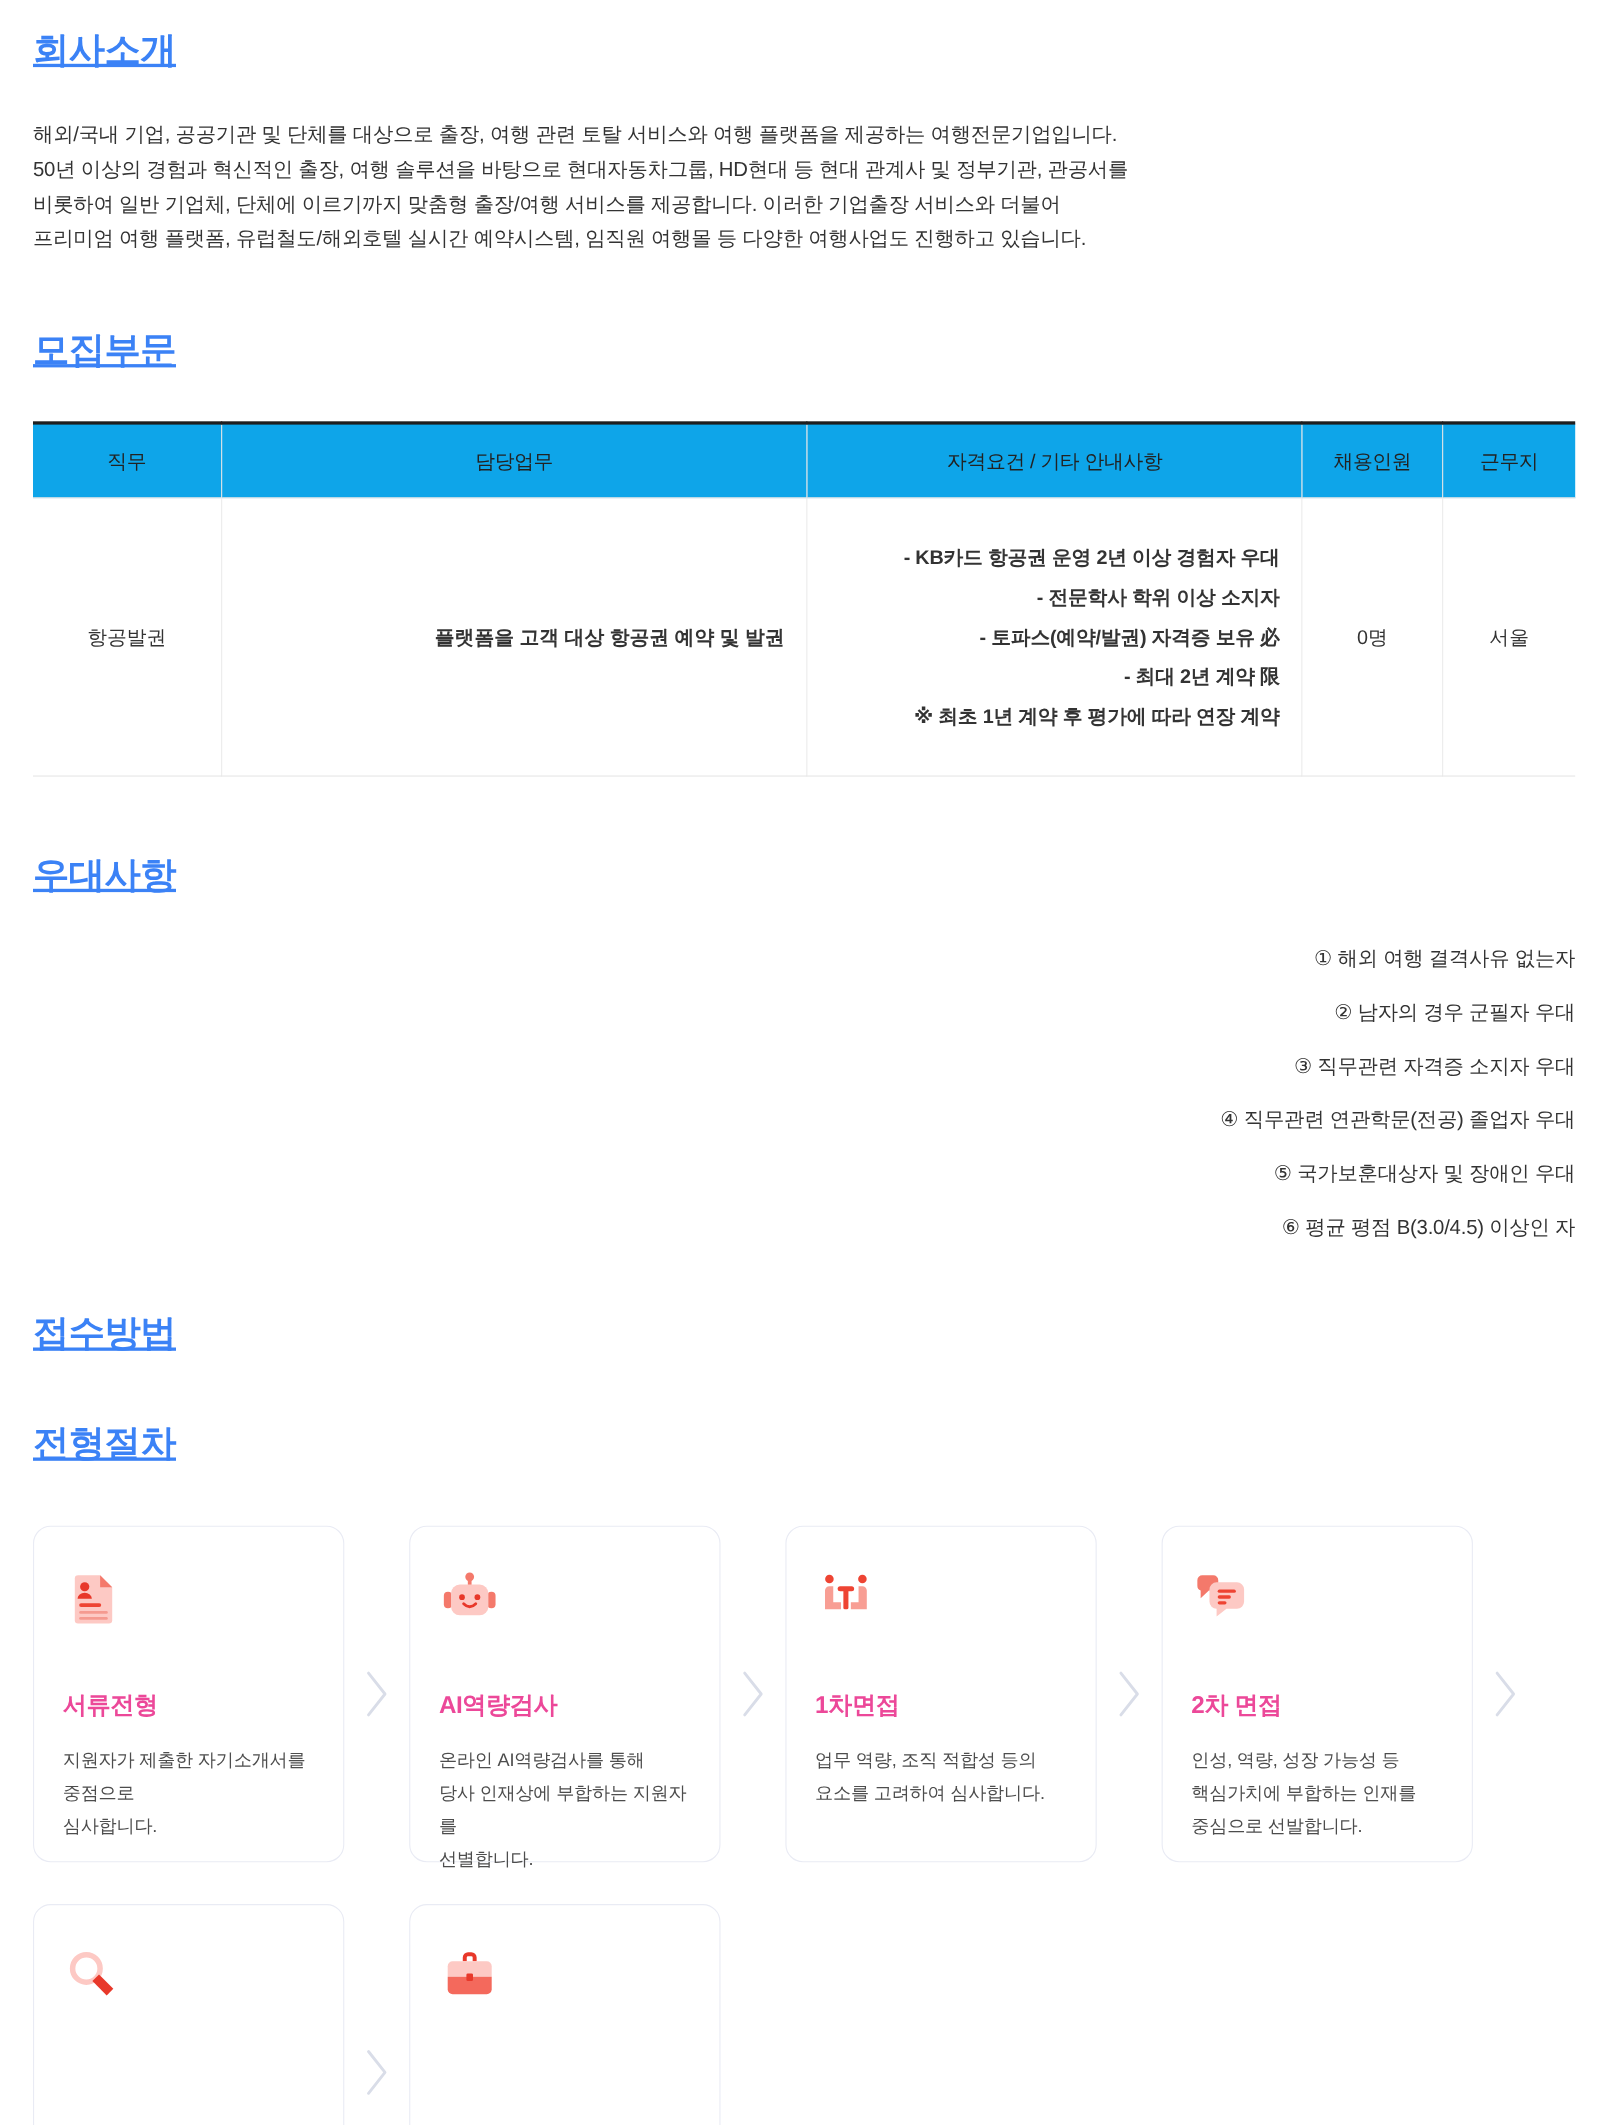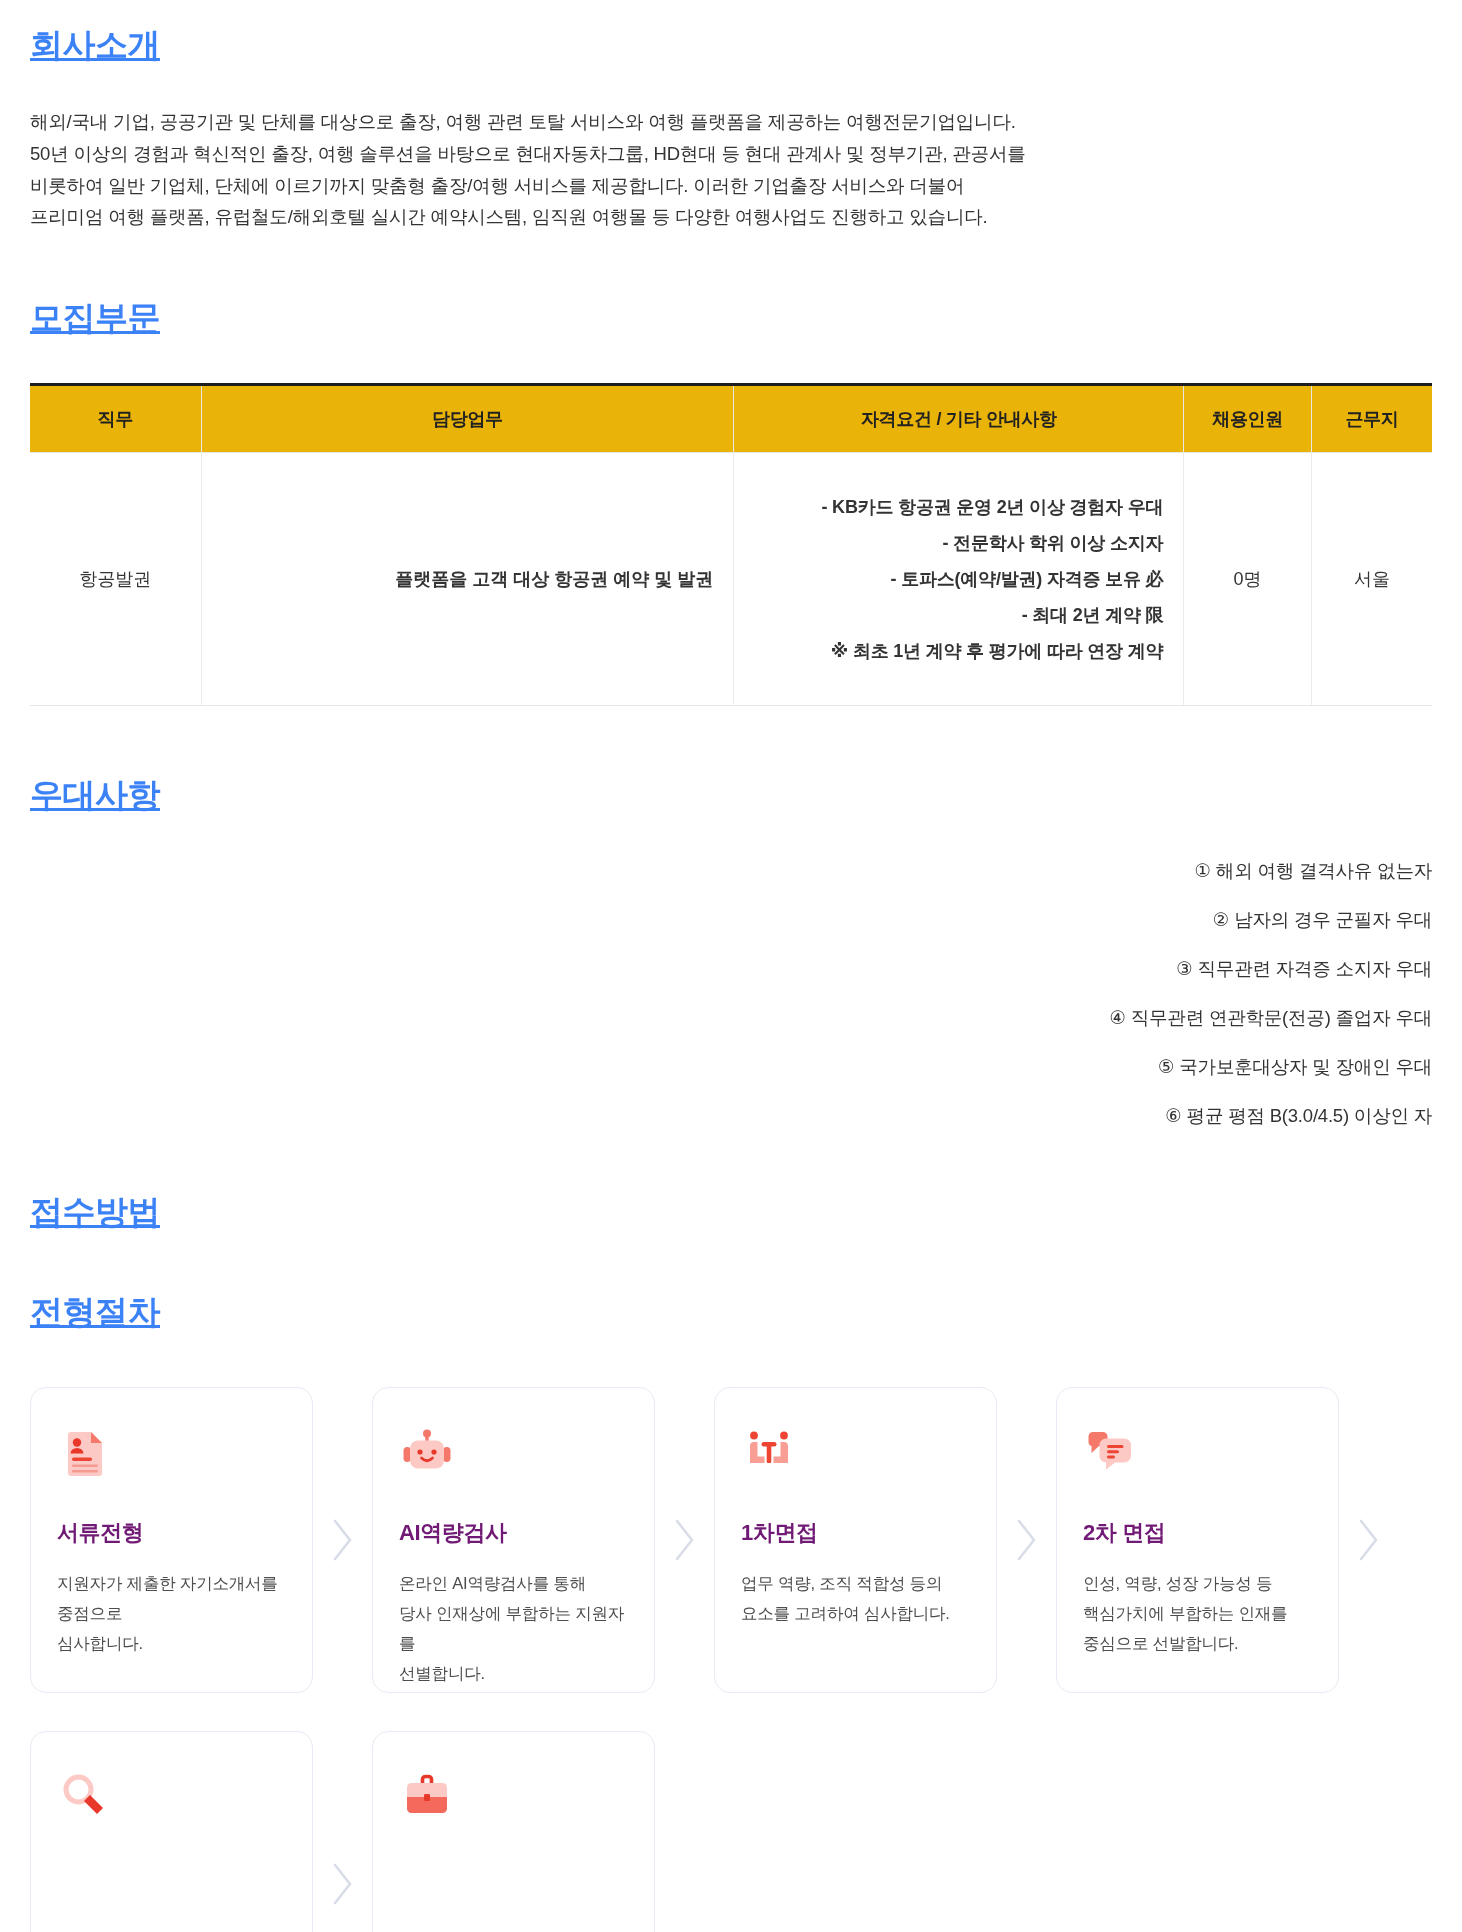--- a/index.html
+++ b/index.html
@@ -18,21 +18,21 @@
     margin-top:42px;font-size:18.5px;line-height:1.72;color:#333;
     white-space:pre-line;letter-spacing:-0.2px;
   }
   
   .sec-positions{margin-top:66px;}
   .recruit-table{
     margin-top:46px;width:100%;border-collapse:collapse;table-layout:fixed;
     border-top:3px solid #1e1e1e;font-size:18px;color:#333;
   }
   .recruit-table th{
-    background:#eab308;font-weight:700;color:#222;
+    background:#0ea5e9;font-weight:400;color:#222;
     height:64px;text-align:center;vertical-align:middle;
     border-bottom:1px solid #e6e6e6;border-right:1px solid #e6e6e6;
     letter-spacing:-0.3px;
   }
   .recruit-table th:last-child,.recruit-table td:last-child{border-right:none;}
   .recruit-table td{
     border-bottom:1px solid #e6e6e6;border-right:1px solid #ebebeb;
     vertical-align:middle;padding:36px 0;background:#fff;
   }
   .cell-center{text-align:center;}
@@ -54,21 +54,21 @@
     margin-top:56px;display:grid;align-items:stretch;
     grid-template-columns:283px 59px 283px 59px 283px 59px 283px 59px;
   }
   .process-grid.row2{margin-top:38px;grid-template-columns:283px 59px 283px;}
   .process-card{
     box-sizing:border-box;height:306px;border:1px solid #e9ebf4;border-radius:16px;
     padding:30px 26px;background:#fff;
   }
   .card-icon{width:56px;height:56px;margin-top:8px;}
   .card-title{
-    margin-top:32px;font-size:22px;font-weight:800;color:#701a75;letter-spacing:-0.4px;
+    margin-top:48px;font-size:22px;font-weight:800;color:#ec4899;letter-spacing:-0.4px;
   }
   .card-desc{
     margin-top:20px;font-size:16.5px;color:#4d4d4d;line-height:1.82;
     white-space:pre-line;letter-spacing:-0.2px;
   }
   .step-arrow{
     display:flex;align-items:center;justify-content:center;height:306px;
   }
 </style>
 </head>

